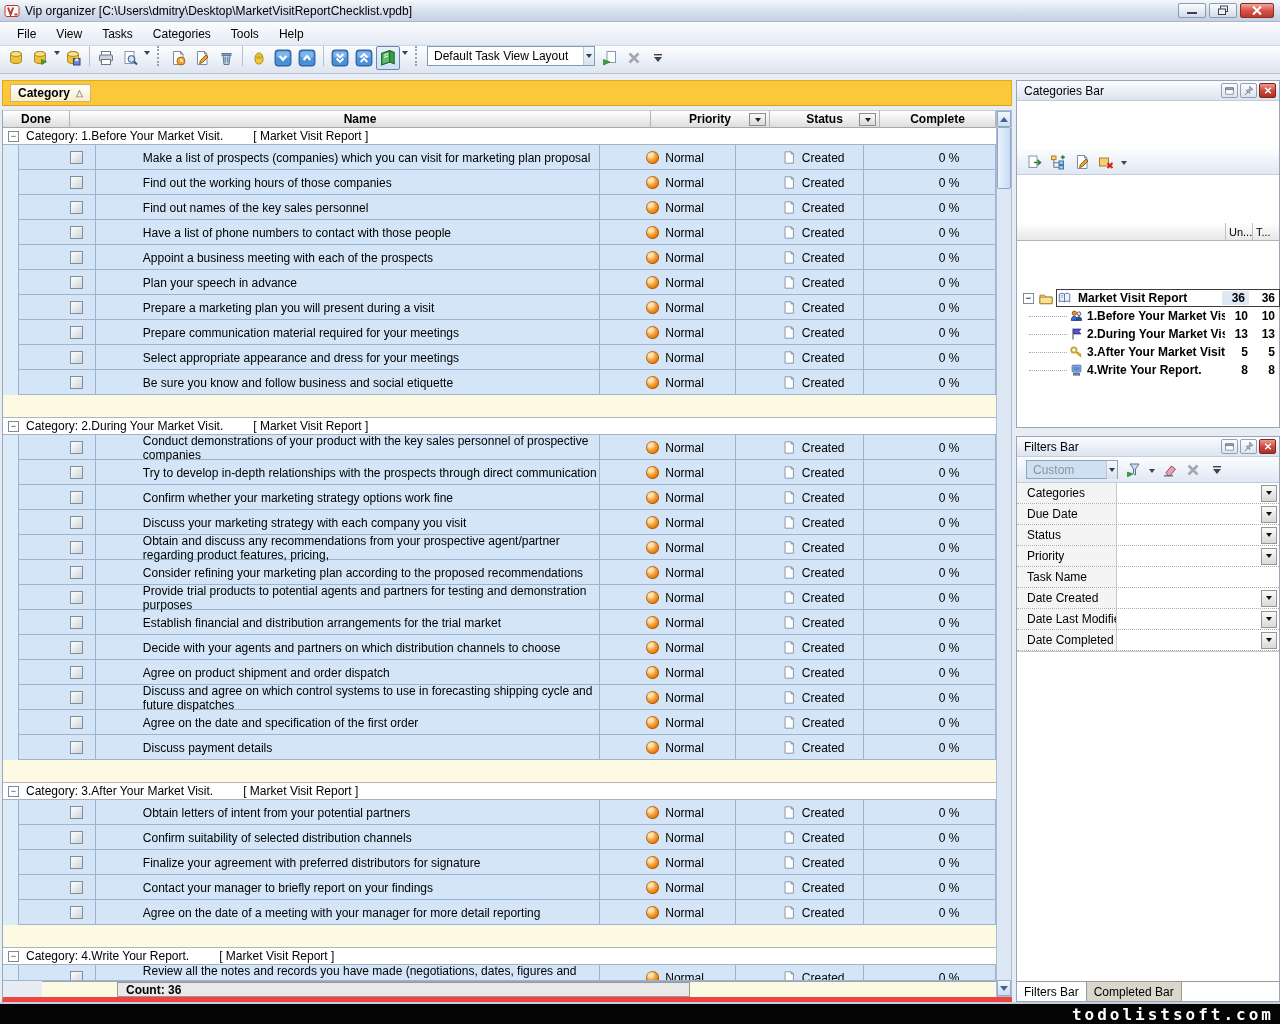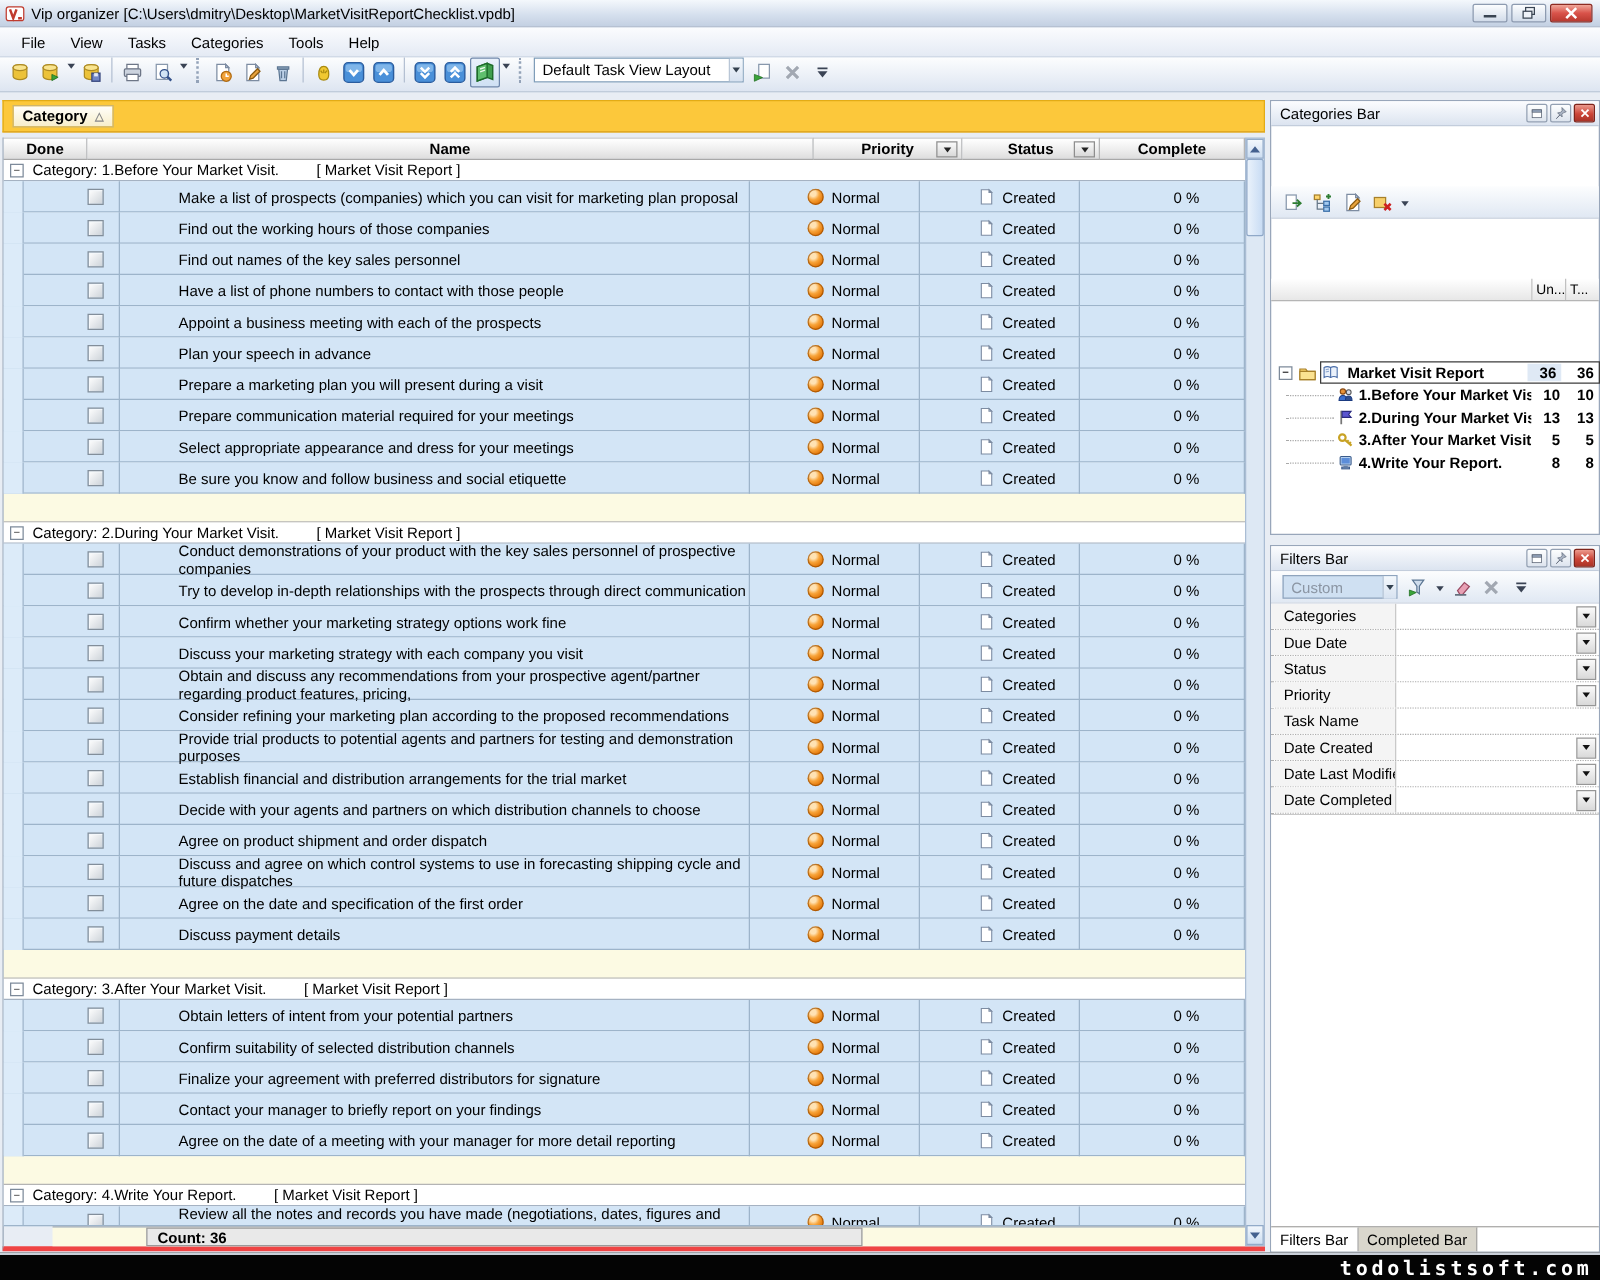--- a/index.html
+++ b/index.html
@@ -43,21 +43,21 @@
   
   .content { height:928px; display:flex; padding:6px 2px 0 2px; background:#e8edf4; }
 
   
   .grid-area { width:1010px; }
   .band { height:26px; background:#fcc83b; border:1px solid #e2ab16; border-bottom-color:#d89f1d;
     display:flex; align-items:center; padding-left:7px; margin-bottom:4px; }
   .chip { height:18px; background:linear-gradient(#fffefa,#f7eecb); border:1px solid #cdb56e;
     display:flex; align-items:center; gap:6px; padding:0 7px; font-weight:bold; }
   .tri { color:#8a8a8a; font-size:9px; }
-  .grid-wrap { display:flex; align-items:stretch; border-left:1px solid #9aa7b8; border-bottom:4px solid #ef4444;justify-content:space-between; }
+  .grid-wrap { display:flex; align-items:stretch; border-left:1px solid #9aa7b8; border-bottom:6px solid #ef4444;justify-content:space-between; }
   .grid-main { width:993px; }
   .grid-header { height:18px; display:flex; }
   .hcell { position:relative; display:flex; align-items:center; justify-content:center; font-weight:bold;
     background:linear-gradient(#ffffff,#ececec 60%,#dddddd); border-right:1px solid #b5b5b5; border-top:1px solid #cfcfcf; border-bottom:1px solid #a8a8a8; }
   .filter-btn { position:absolute; right:3px; top:2px; width:17px; height:13px;
     background:linear-gradient(#fafafa,#d8d8d8); border:1px solid #8e8e8e; display:flex; align-items:center; justify-content:center; }
   .filter-btn::after { content:""; width:0; height:0; border:3px solid transparent; border-top:4px solid #222; margin-top:3px; }
 
   .group-row { height:17px; background:#fff; display:flex; align-items:center; border-bottom:1px solid #a5b2c2; }
   .expander { width:11px; height:11px; margin:0 7px 0 5px; border:1px solid #7d8a9a; background:#fff;

